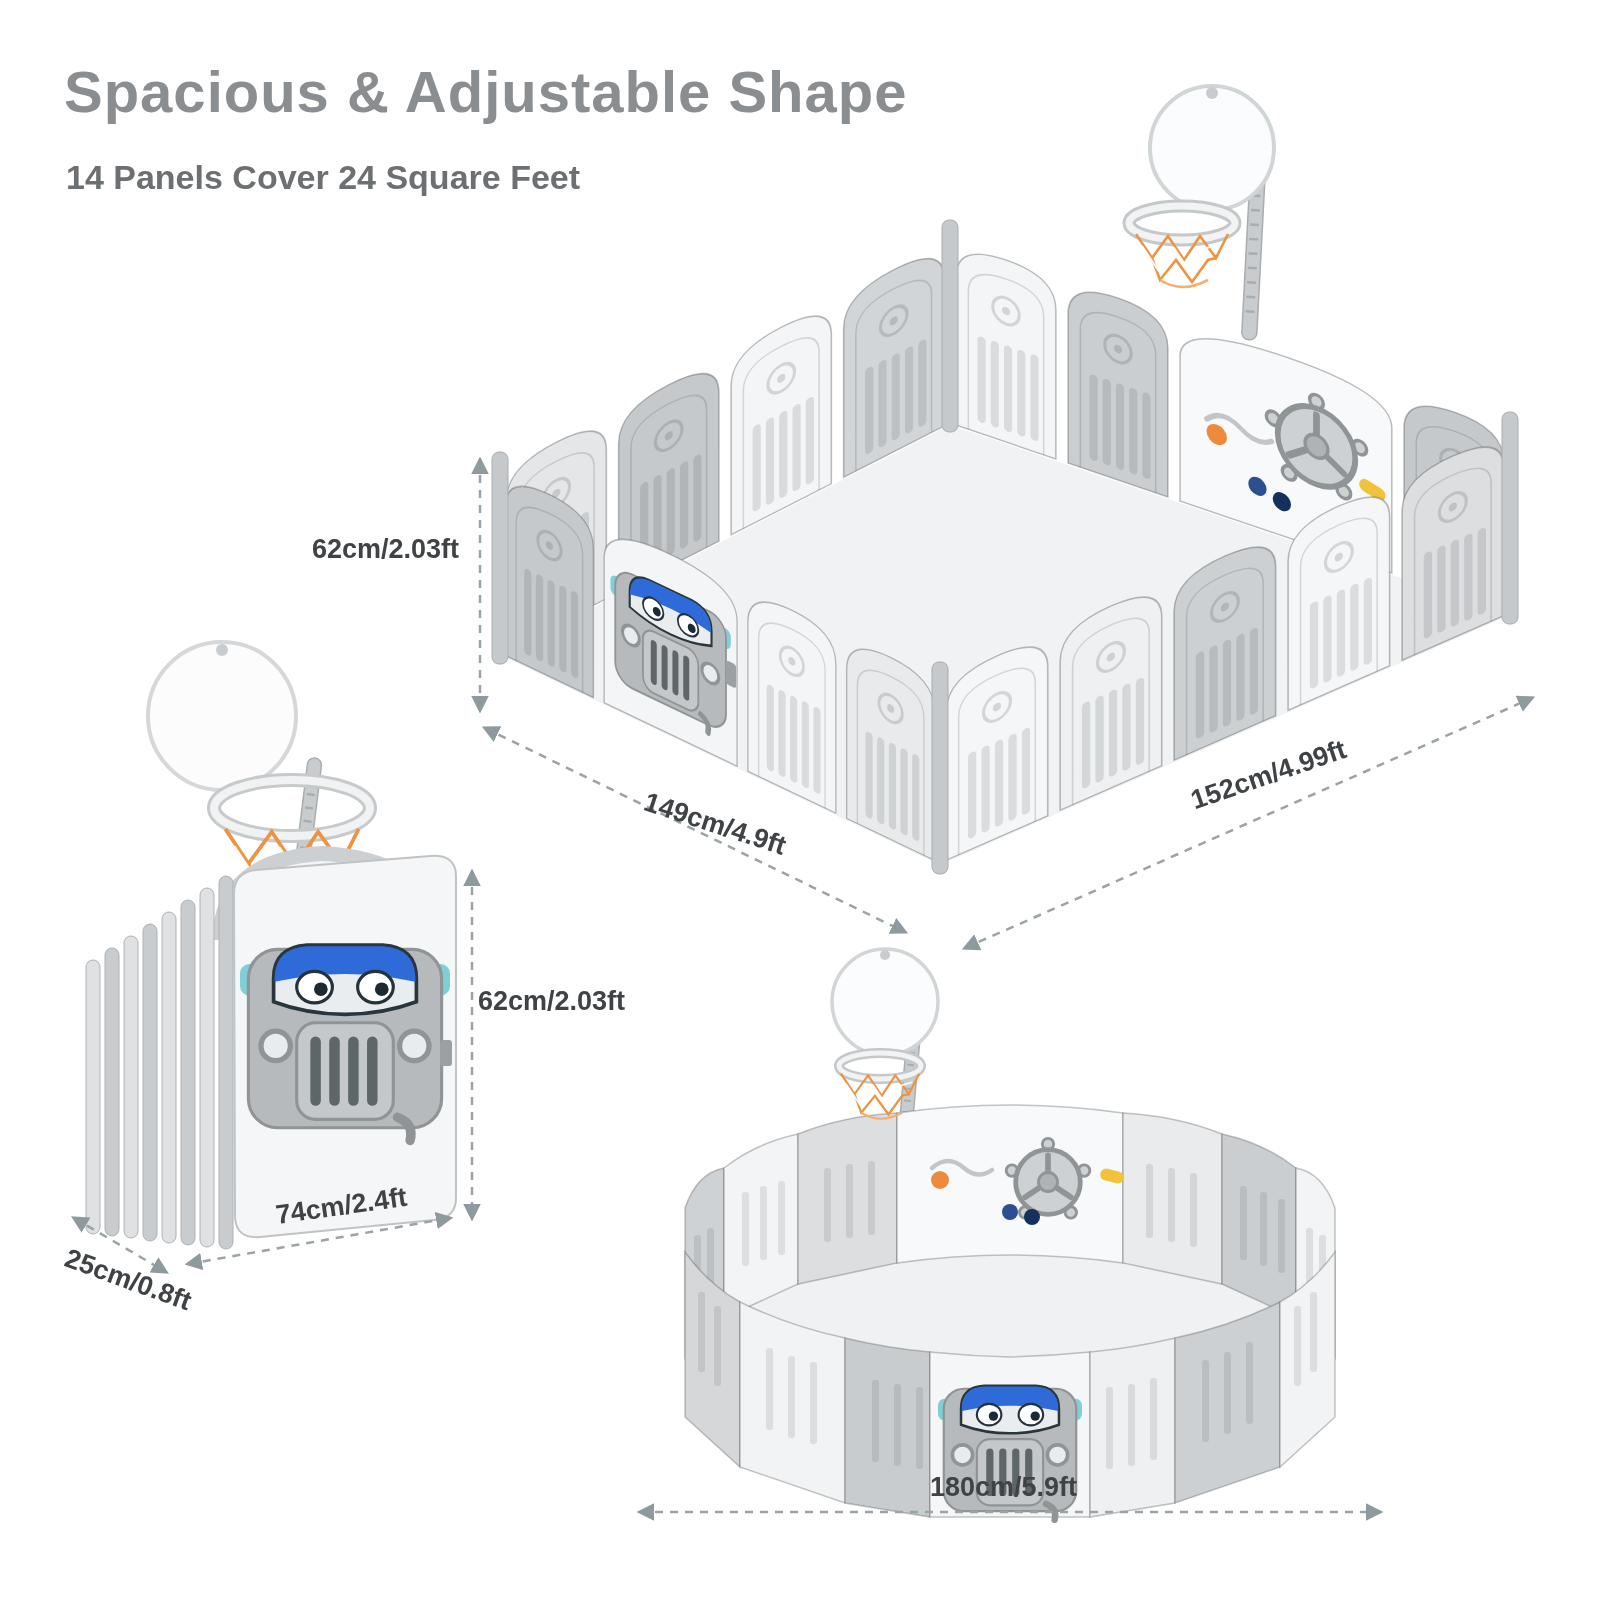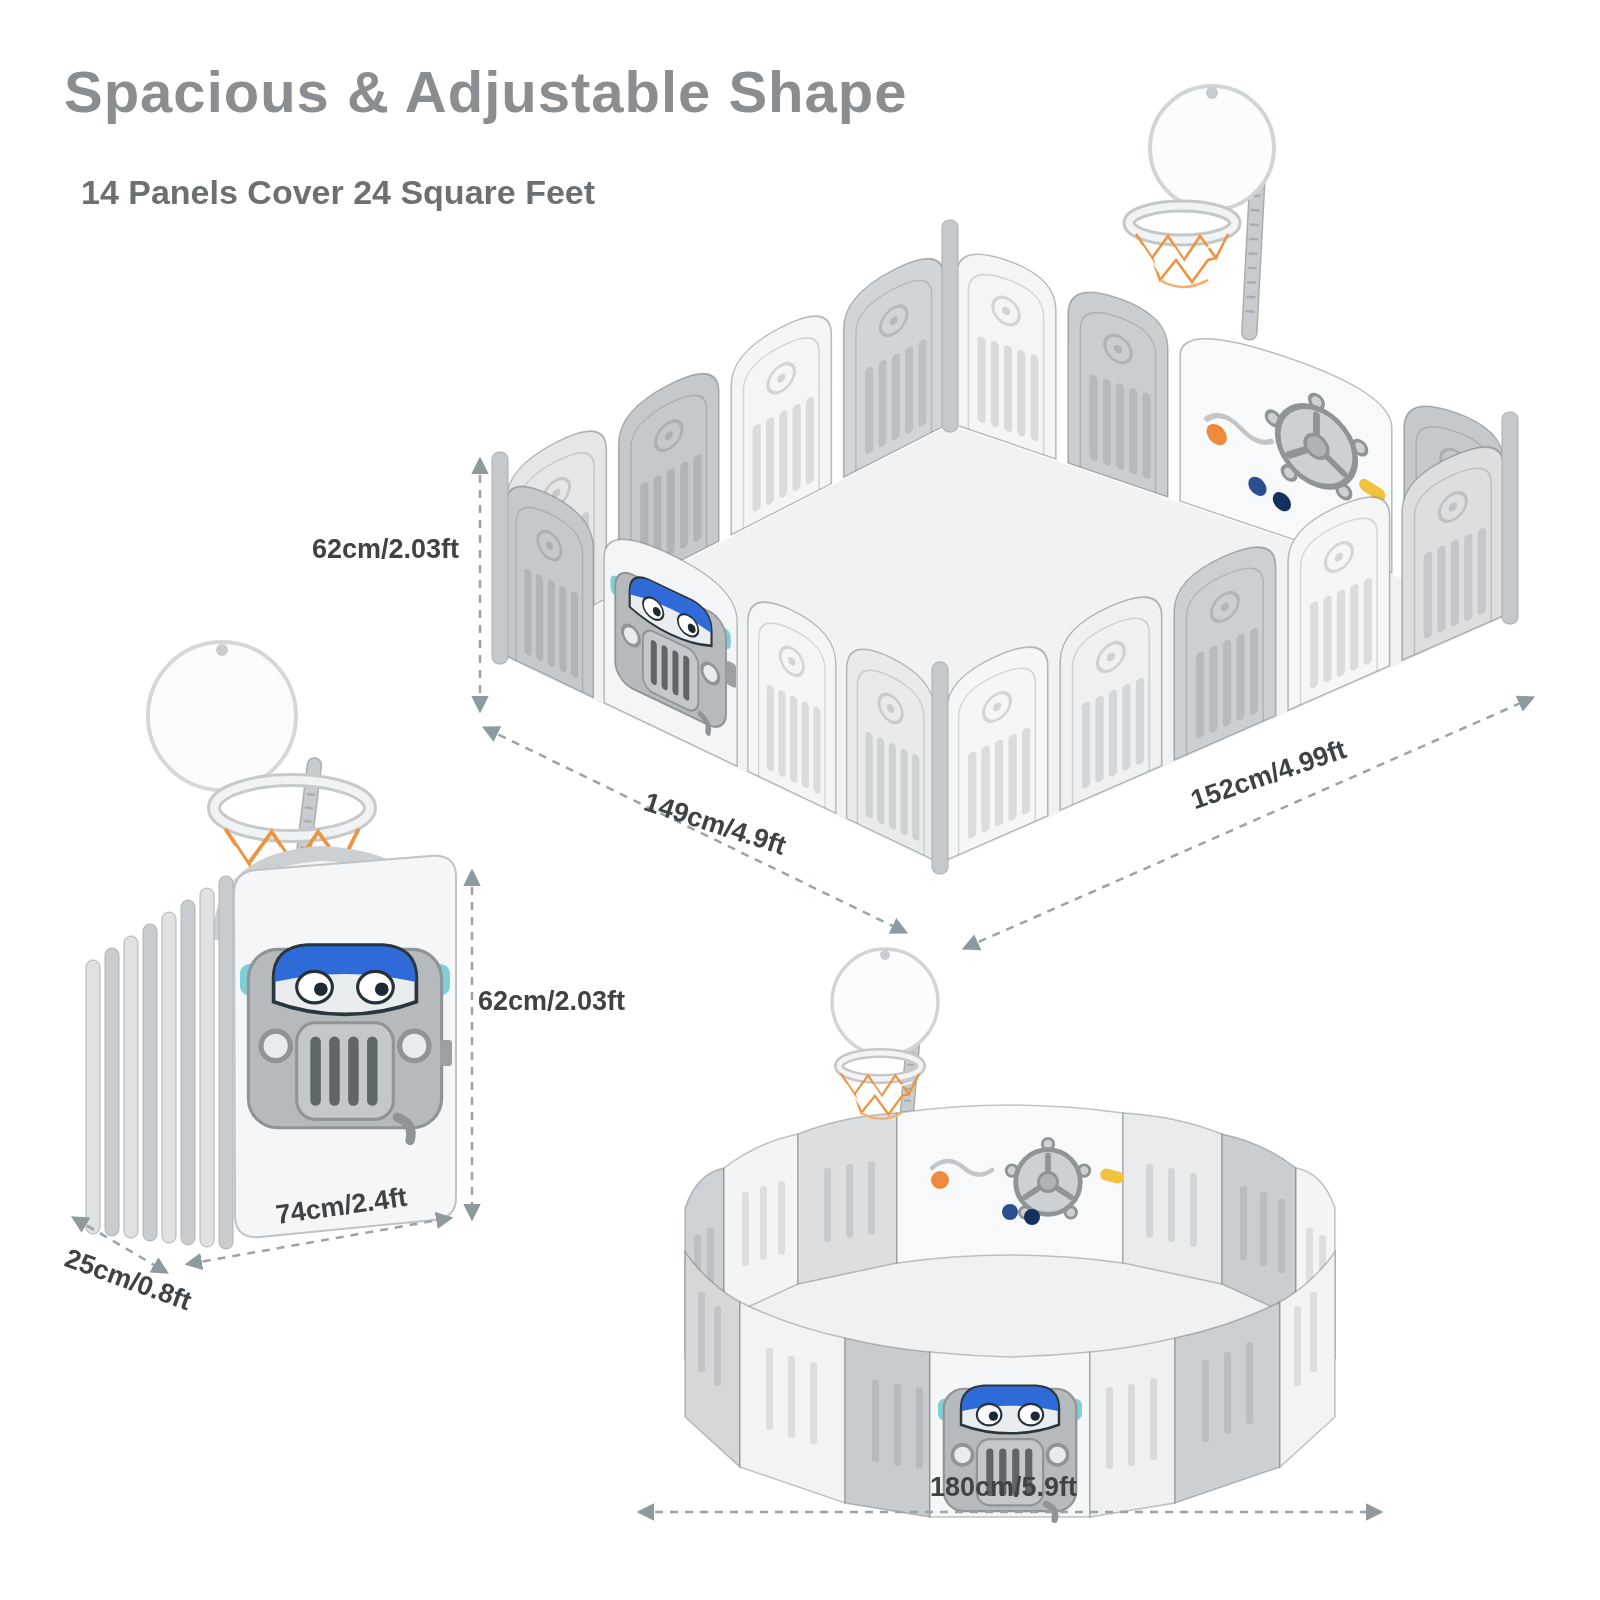--- a/index.html
+++ b/index.html
@@ -1,19 +1,19 @@
 <!DOCTYPE html>
 <html><head>
 <meta charset="utf-8">
 <style>
   html,body{margin:0;padding:0;background:#ffffff;}
   body{font-family:"Liberation Sans",sans-serif;}
   .canvas{position:relative;width:1600px;height:1600px;background:#ffffff;overflow:hidden;}
   .title{position:absolute;left:64px;top:58px;margin:0;font-size:58px;font-weight:600;color:#8b8e90;letter-spacing:1px;}
-  .subtitle{position:absolute;left:66px;top:158px;margin:15px;font-size:34px;font-weight:700;color:#6d7072;}
+  .subtitle{position:absolute;left:66px;top:158px;margin:0;font-size:34px;font-weight:700;color:#6d7072;}
   .dim-label{position:absolute;font-size:27px;font-weight:700;color:#3f4345;white-space:nowrap;transform-origin:left center;}
   .fig{position:absolute;}
   .fig-rect{left:460px;top:60px;width:1100px;height:920px;}
   .fig-folded{left:70px;top:620px;width:420px;height:680px;}
   .fig-round{left:580px;top:940px;width:860px;height:620px;}
   .defs-svg{position:absolute;width:0;height:0;}
 </style>
 </head>
 <body>
 

